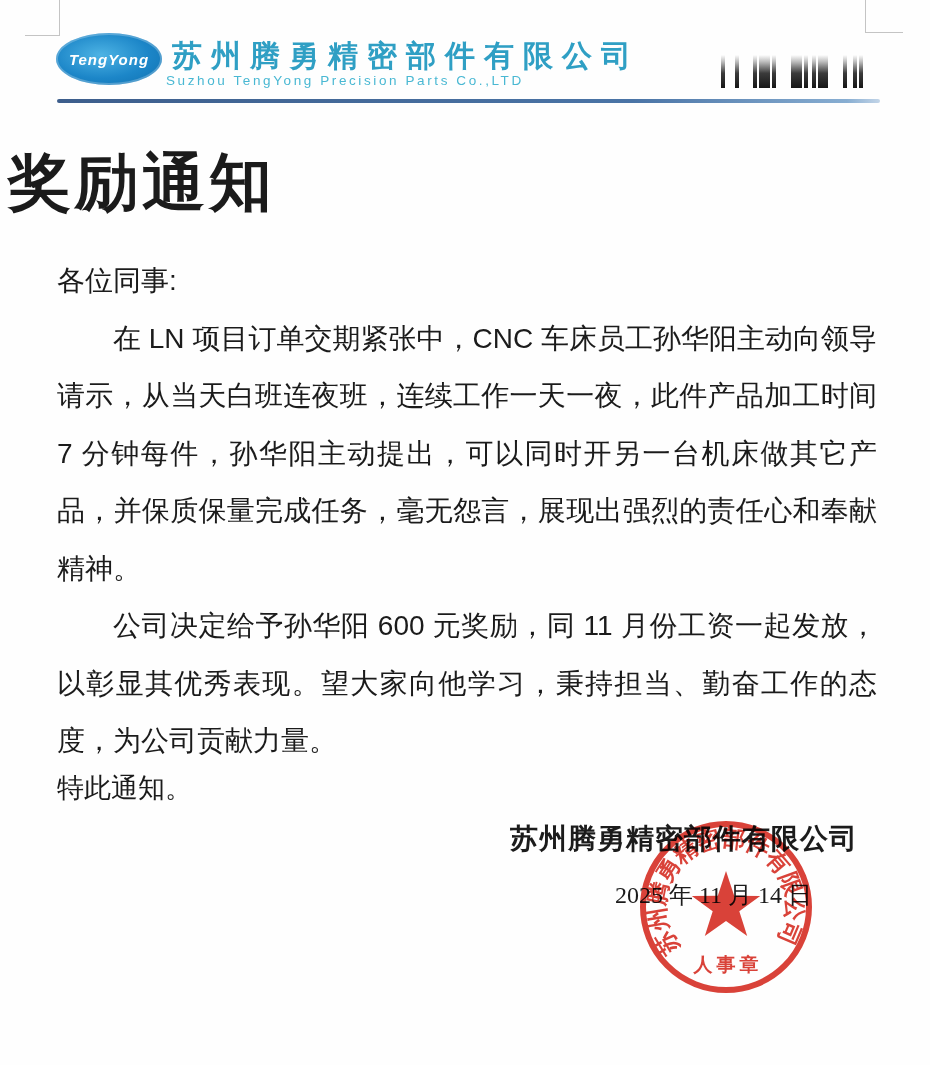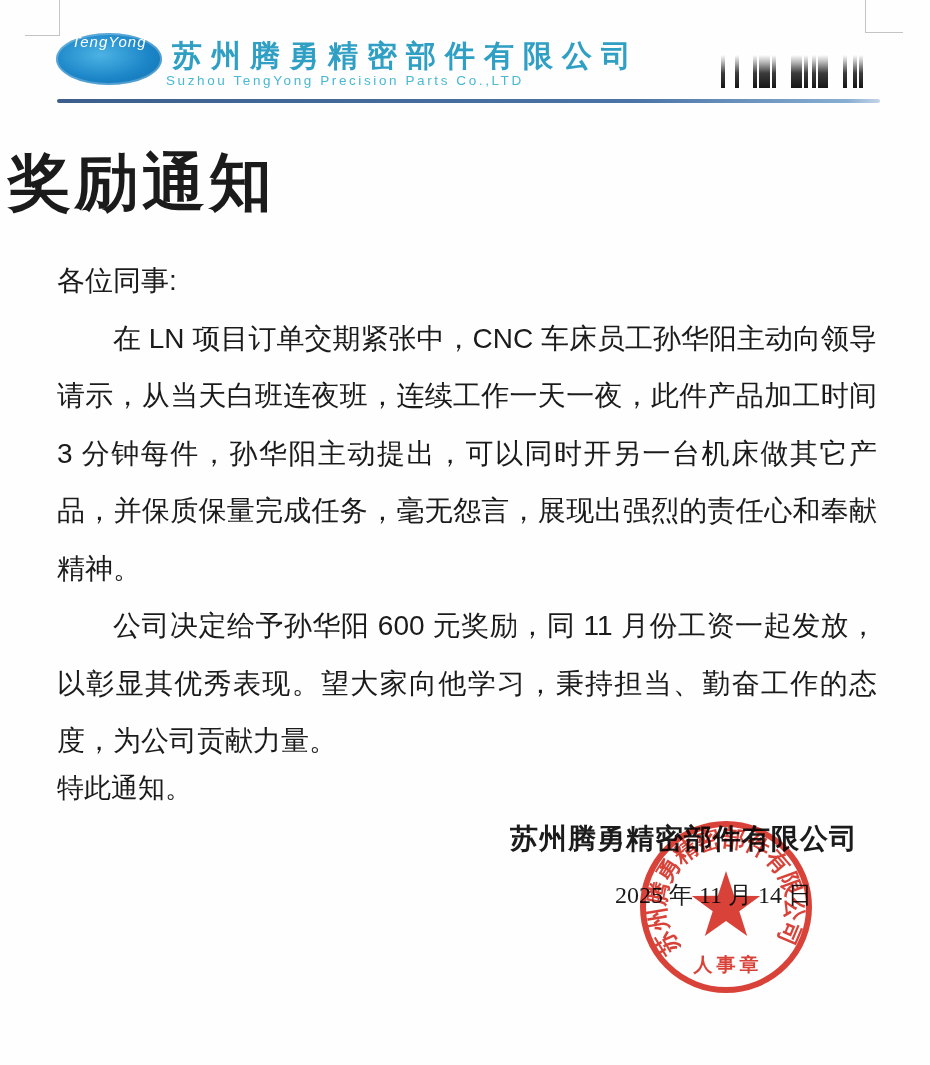--- a/index.html
+++ b/index.html
@@ -25,22 +25,22 @@
   .mark-tl-v{left:59px;top:0;width:1px;height:36px;}
   .mark-tl-h{left:25px;top:35px;width:35px;height:1px;}
   .mark-tr-v{left:865px;top:0;width:1px;height:33px;}
   .mark-tr-h{left:865px;top:32px;width:38px;height:1px;}
 
   
   .logo{
     position:absolute;left:56px;top:33px;width:106px;height:52px;
     border-radius:50%;
     background:radial-gradient(ellipse at 42% 42%, #4db3e4 0%, var(--logo-blue) 55%, #0f6fae 100%);
-    display:flex;justify-content:center;
-    color:#fff;font-style:italic;font-weight:normal;font-size:15px;letter-spacing:1px;
+    display:flex;align-items:center;justify-content:center;
+    color:#fff;font-style:italic;font-weight:bold;font-size:15px;letter-spacing:1px;
     box-shadow:inset 0 0 0 2px rgba(255,255,255,.25);
   }
   .company-cn{
     position:absolute;left:172px;top:36px;
     font-size:30px;font-weight:600;letter-spacing:9px;
     color:var(--brand-teal);white-space:nowrap;
   }
   .company-en{
     position:absolute;left:166px;top:73px;
     font-size:13.5px;letter-spacing:2.6px;
@@ -126,21 +126,21 @@
       <div class="bar" style="left: 133px; width: 4px;"></div>
       <div class="bar" style="left: 143px; width: 4px;"></div>
       <div class="bar" style="left: 149px; width: 4px;"></div>
     </div>
   <div class="rule"></div>
 
   <div class="doc-title">奖励通知</div>
 
   <div class="body-text">
     <p class="salutation">各位同事:</p>
-    <p>在 LN 项目订单交期紧张中，CNC 车床员工孙华阳主动向领导请示，从当天白班连夜班，连续工作一天一夜，此件产品加工时间 3 分钟每件，孙华阳主动提出，可以同时开另一台机床做其它产品，并保质保量完成任务，毫无怨言，展现出强烈的责任心和奉献精神。</p>
+    <p>在 LN 项目订单交期紧张中，CNC 车床员工孙华阳主动向领导请示，从当天白班连夜班，连续工作一天一夜，此件产品加工时间 7 分钟每件，孙华阳主动提出，可以同时开另一台机床做其它产品，并保质保量完成任务，毫无怨言，展现出强烈的责任心和奉献精神。</p>
     <p>公司决定给予孙华阳 600 元奖励，同 11 月份工资一起发放，以彰显其优秀表现。望大家向他学习，秉持担当、勤奋工作的态度，为公司贡献力量。</p>
   </div>
   <div class="closing">特此通知。</div>
 
   <div class="sig-company">苏州腾勇精密部件有限公司</div>
   <div class="sig-date">2025 年 11 月 14 日</div>
 
   <svg class="stamp" width="180" height="180" viewBox="-90 -90 180 180" xmlns="http://www.w3.org/2000/svg">
     <defs>
       <path id="sealArc" d="M -45.3 40.9 A 61 61 0 1 1 45.3 40.9" fill="none"></path>

